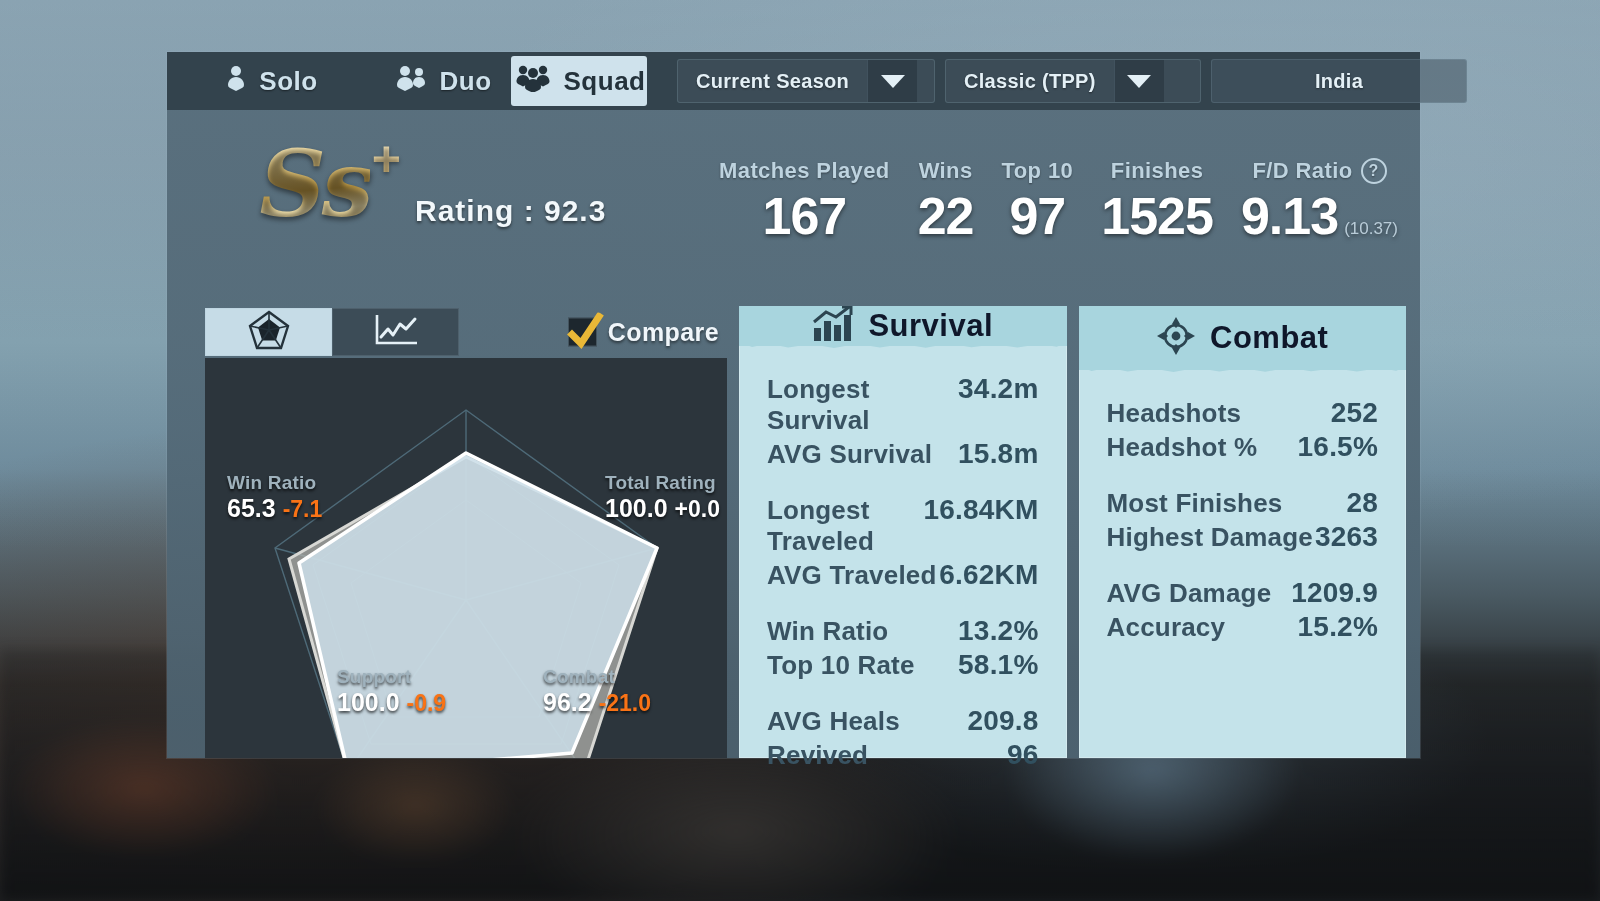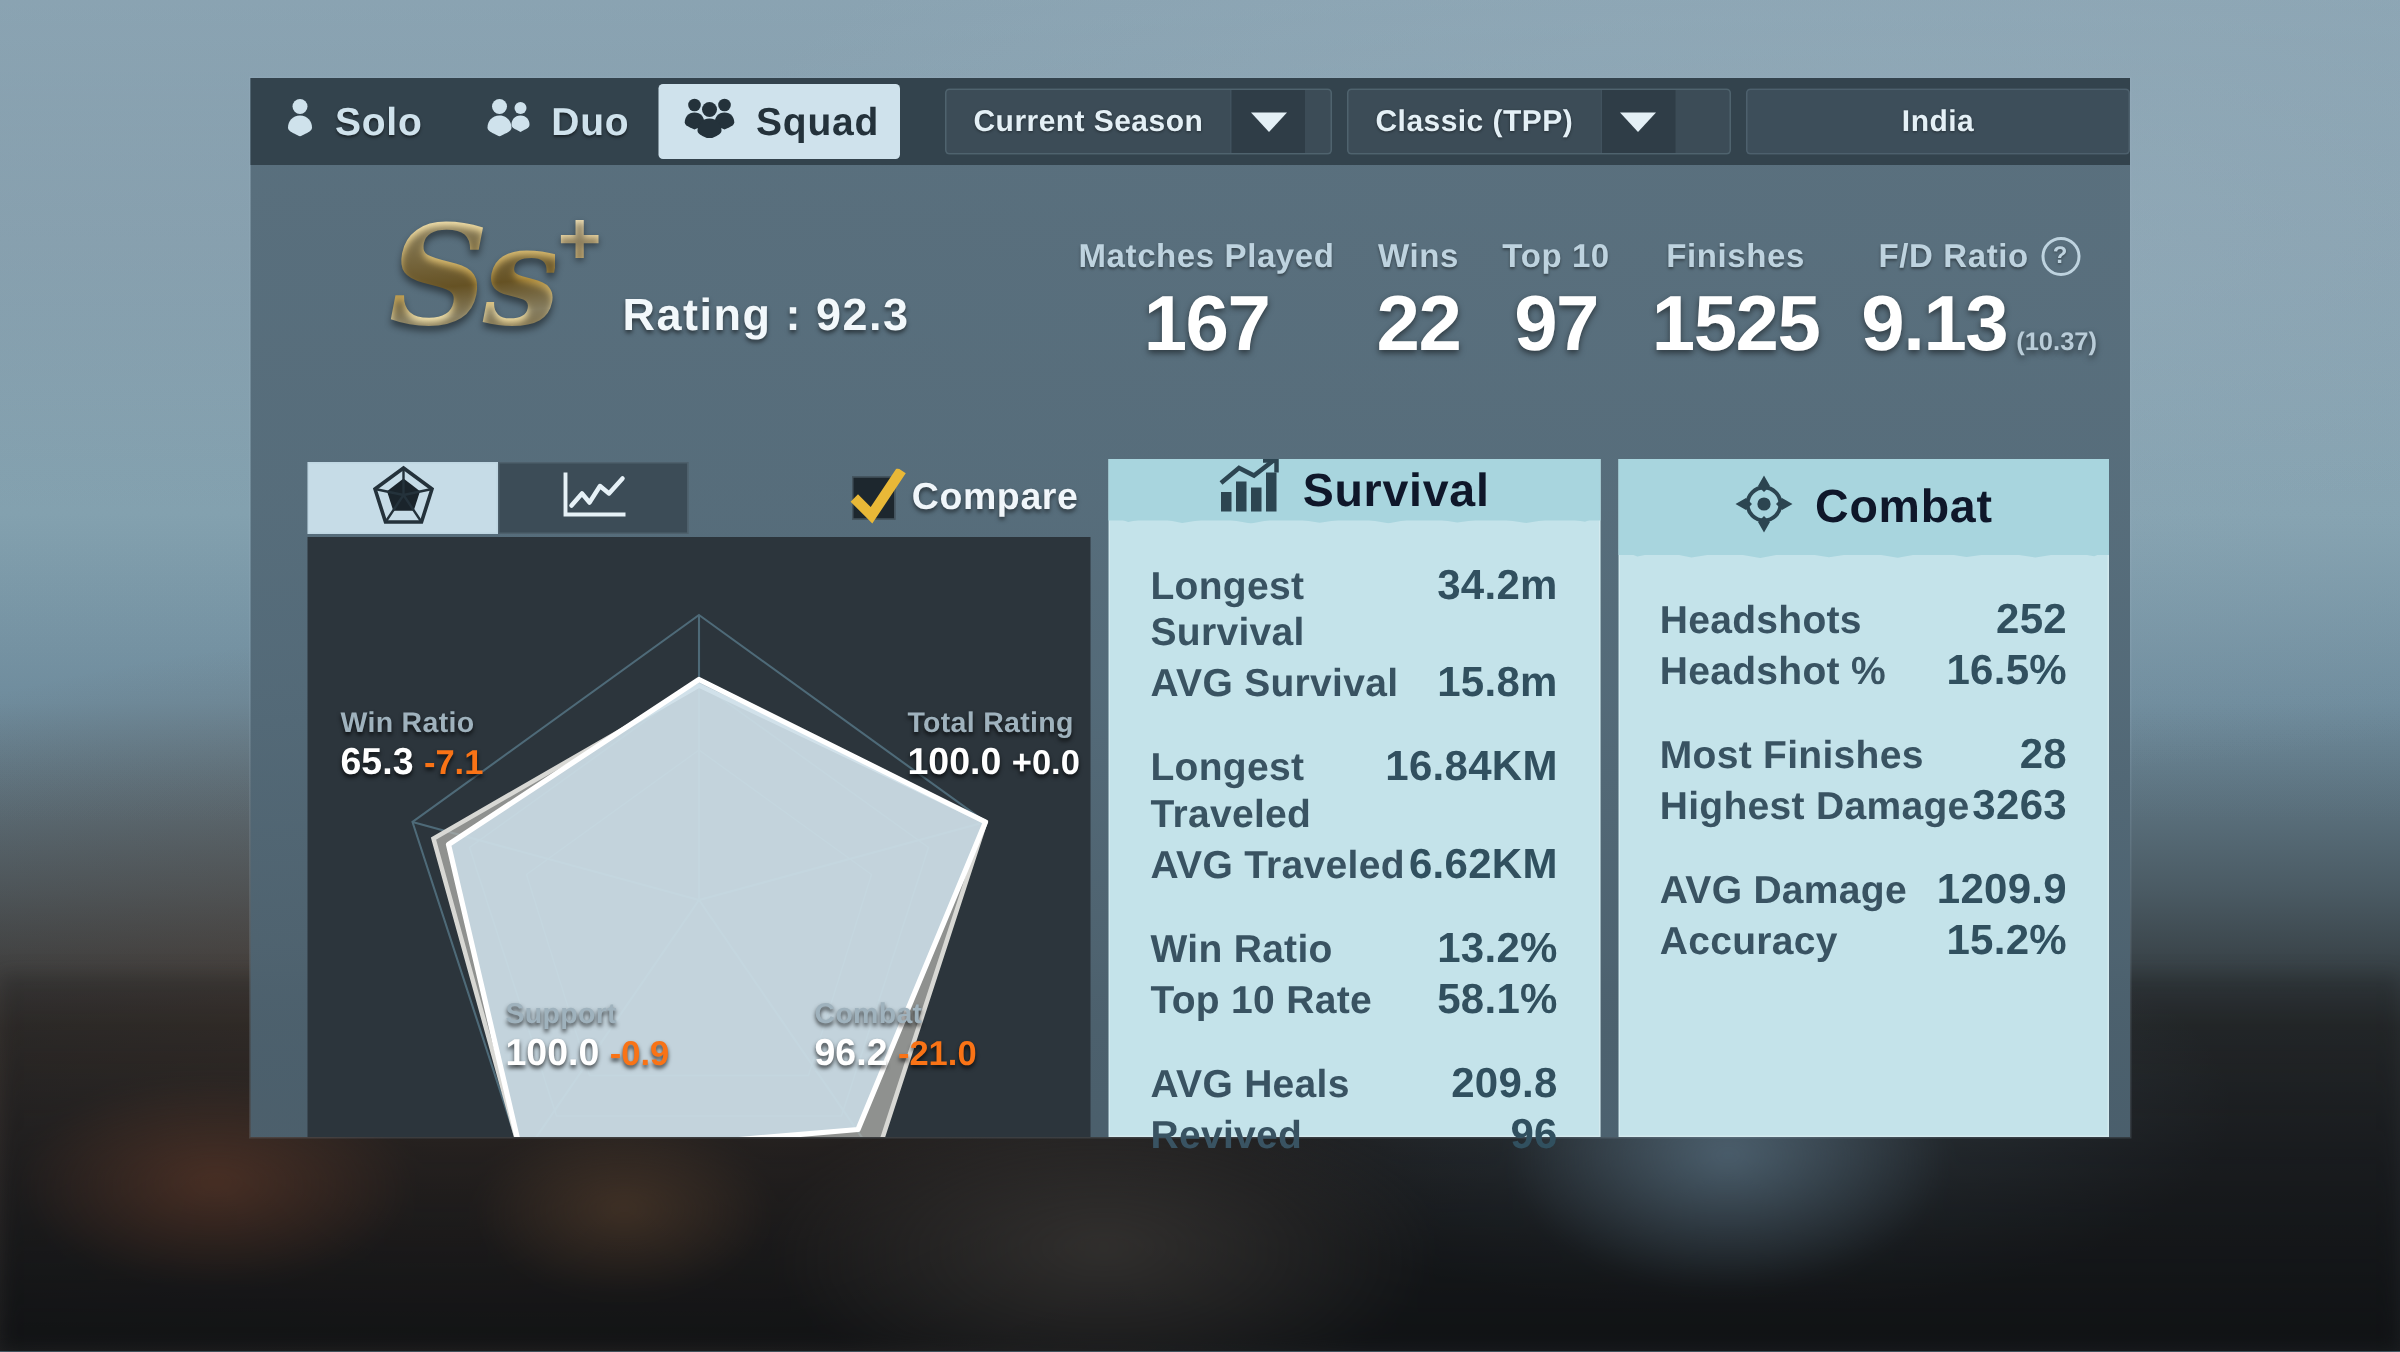--- a/index.html
+++ b/index.html
@@ -49,20 +49,21 @@
   .tabbar {
     position: relative; height: 58px;
     background: #33434d;
     display: flex; align-items: stretch;
   }
   .tab {
     display: flex; align-items: center; gap: 11px;
     padding: 0 26px; min-width: 136px; justify-content: center;
     color: #cfe2ec; font-size: 26px; letter-spacing: .5px;
     cursor: pointer;
+    margin-left: 36px;
   }
   .tab .tab-label { font-weight: 600; text-shadow: 0 1px 2px rgba(0,0,0,.5); }
   .tab.active {
     background: #cfe2ec; margin: 4px 0 4px 0;
     border-radius: 3px;
   }
   .tab.active .tab-label { color: #24323b; text-shadow: none; }
   .tab.active svg { fill: #24323b; }
   .tab svg { fill: #cfe2ec; }
 
@@ -127,21 +128,21 @@
   .tstat .tlabel {
     color: #bed3df; font-size: 22px; font-weight: 600; letter-spacing: .4px;
     text-shadow: 0 1px 2px rgba(0,0,0,.4); white-space: nowrap;
     display: flex; align-items: center; gap: 8px;
   }
   .tstat .tvalue {
     color: #ffffff; font-size: 52px; font-weight: 800; line-height: 1.25;
     letter-spacing: -1px; text-shadow: 0 2px 4px rgba(0,0,0,.5);
     display: flex; align-items: baseline; gap: 6px;
   }
-  .tstat .tsub { font-size: 17px; font-weight: 700; color: #b9ccd8; letter-spacing: 0; text-align: right; }
+  .tstat .tsub { font-size: 17px; font-weight: 400; color: #b9ccd8; letter-spacing: 0; text-align: right; }
   .qmark {
     width: 26px; height: 26px; border-radius: 50%;
     border: 2px solid #bed3df; color: #bed3df;
     font-size: 16px; font-weight: 700;
     display: inline-flex; align-items: center; justify-content: center;
     cursor: pointer;
   }
   .touch-dot {
     position: absolute; left: 1096px; top: 198px;
     width: 42px; height: 42px; border-radius: 50%;

